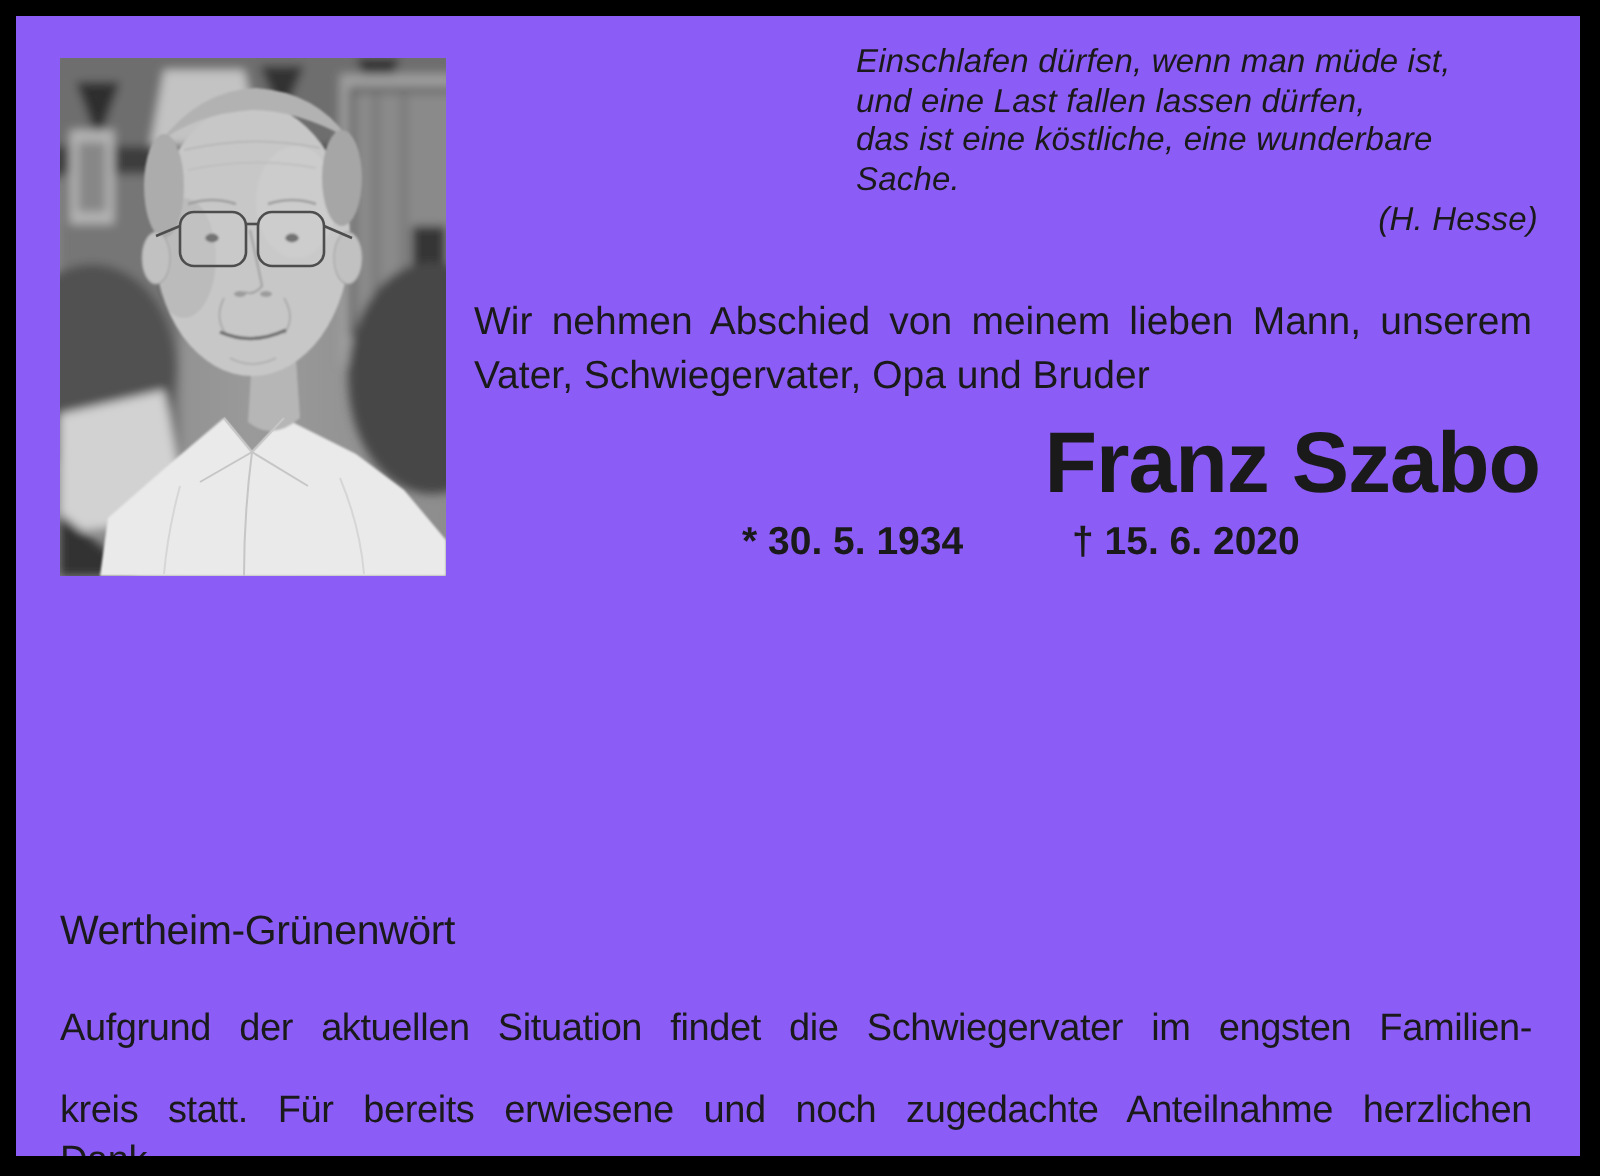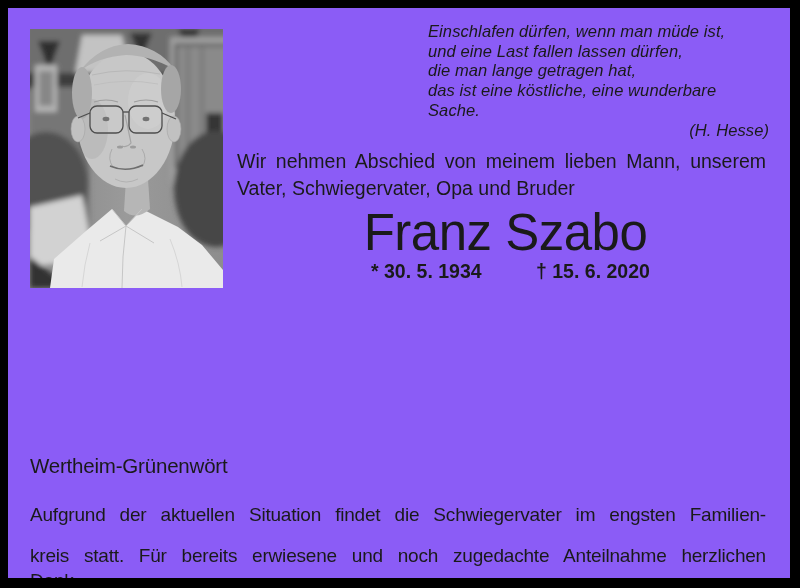--- a/index.html
+++ b/index.html
@@ -29,23 +29,23 @@
   .poem-attribution { text-align: right; }
 
   .intro {
     left: 229px; top: 124px; width: 529px;
     font-size: 19.5px; line-height: 26.5px;
   }
   .just { text-align: justify; text-align-last: justify; margin-top: 16px; }
 
   .name {
     left: 233px; top: 201px; width: 529px;
-    font-size: 51px; line-height: 47px;
-    font-weight: normal; letter-spacing: -0.5px;
-    text-align: center; white-space: nowrap;
+    font-size: 43px; line-height: 47px;
+    font-weight: bold; letter-spacing: -0.5px;
+    text-align: right; white-space: nowrap;
   }
 
   .date { top: 251px; font-size: 19.5px; line-height: 24px; font-weight: bold; }
   .birth { left: 363px; }
   .death { left: 528px; }
 
   .mourning { left: 577px; top: 307px; width: 200px; }
   .mourning-label { font-size: 19.5px; line-height: 24px; }
   .mourning-names { margin-top: 5px; font-size: 20px; line-height: 22.5px; font-weight: bold; }
 
@@ -144,21 +144,20 @@
         <path d="M96,197 Q92,228 92,259"></path>
         <path d="M60,214 Q54,236 52,258" stroke="#d6d6d6"></path>
         <path d="M140,210 Q150,234 152,258" stroke="#d6d6d6"></path>
       </g>
     </svg>
   </div>
 
   <div class="abs poem">
     <div>Einschlafen dürfen, wenn man müde ist,</div>
     <div>und eine Last fallen lassen dürfen,</div>
-    <div>die man lange getragen hat,</div>
     <div>das ist eine köstliche, eine wunderbare Sache.</div>
     <div class="poem-attribution">(H. Hesse)</div>
   </div>
 
   <div class="abs intro">
     <div class="just">Wir nehmen Abschied von meinem lieben Mann, unserem</div>
     <div>Vater, Schwiegervater, Opa und Bruder</div>
   </div>
 
   <div class="abs name">Franz Szabo</div>

